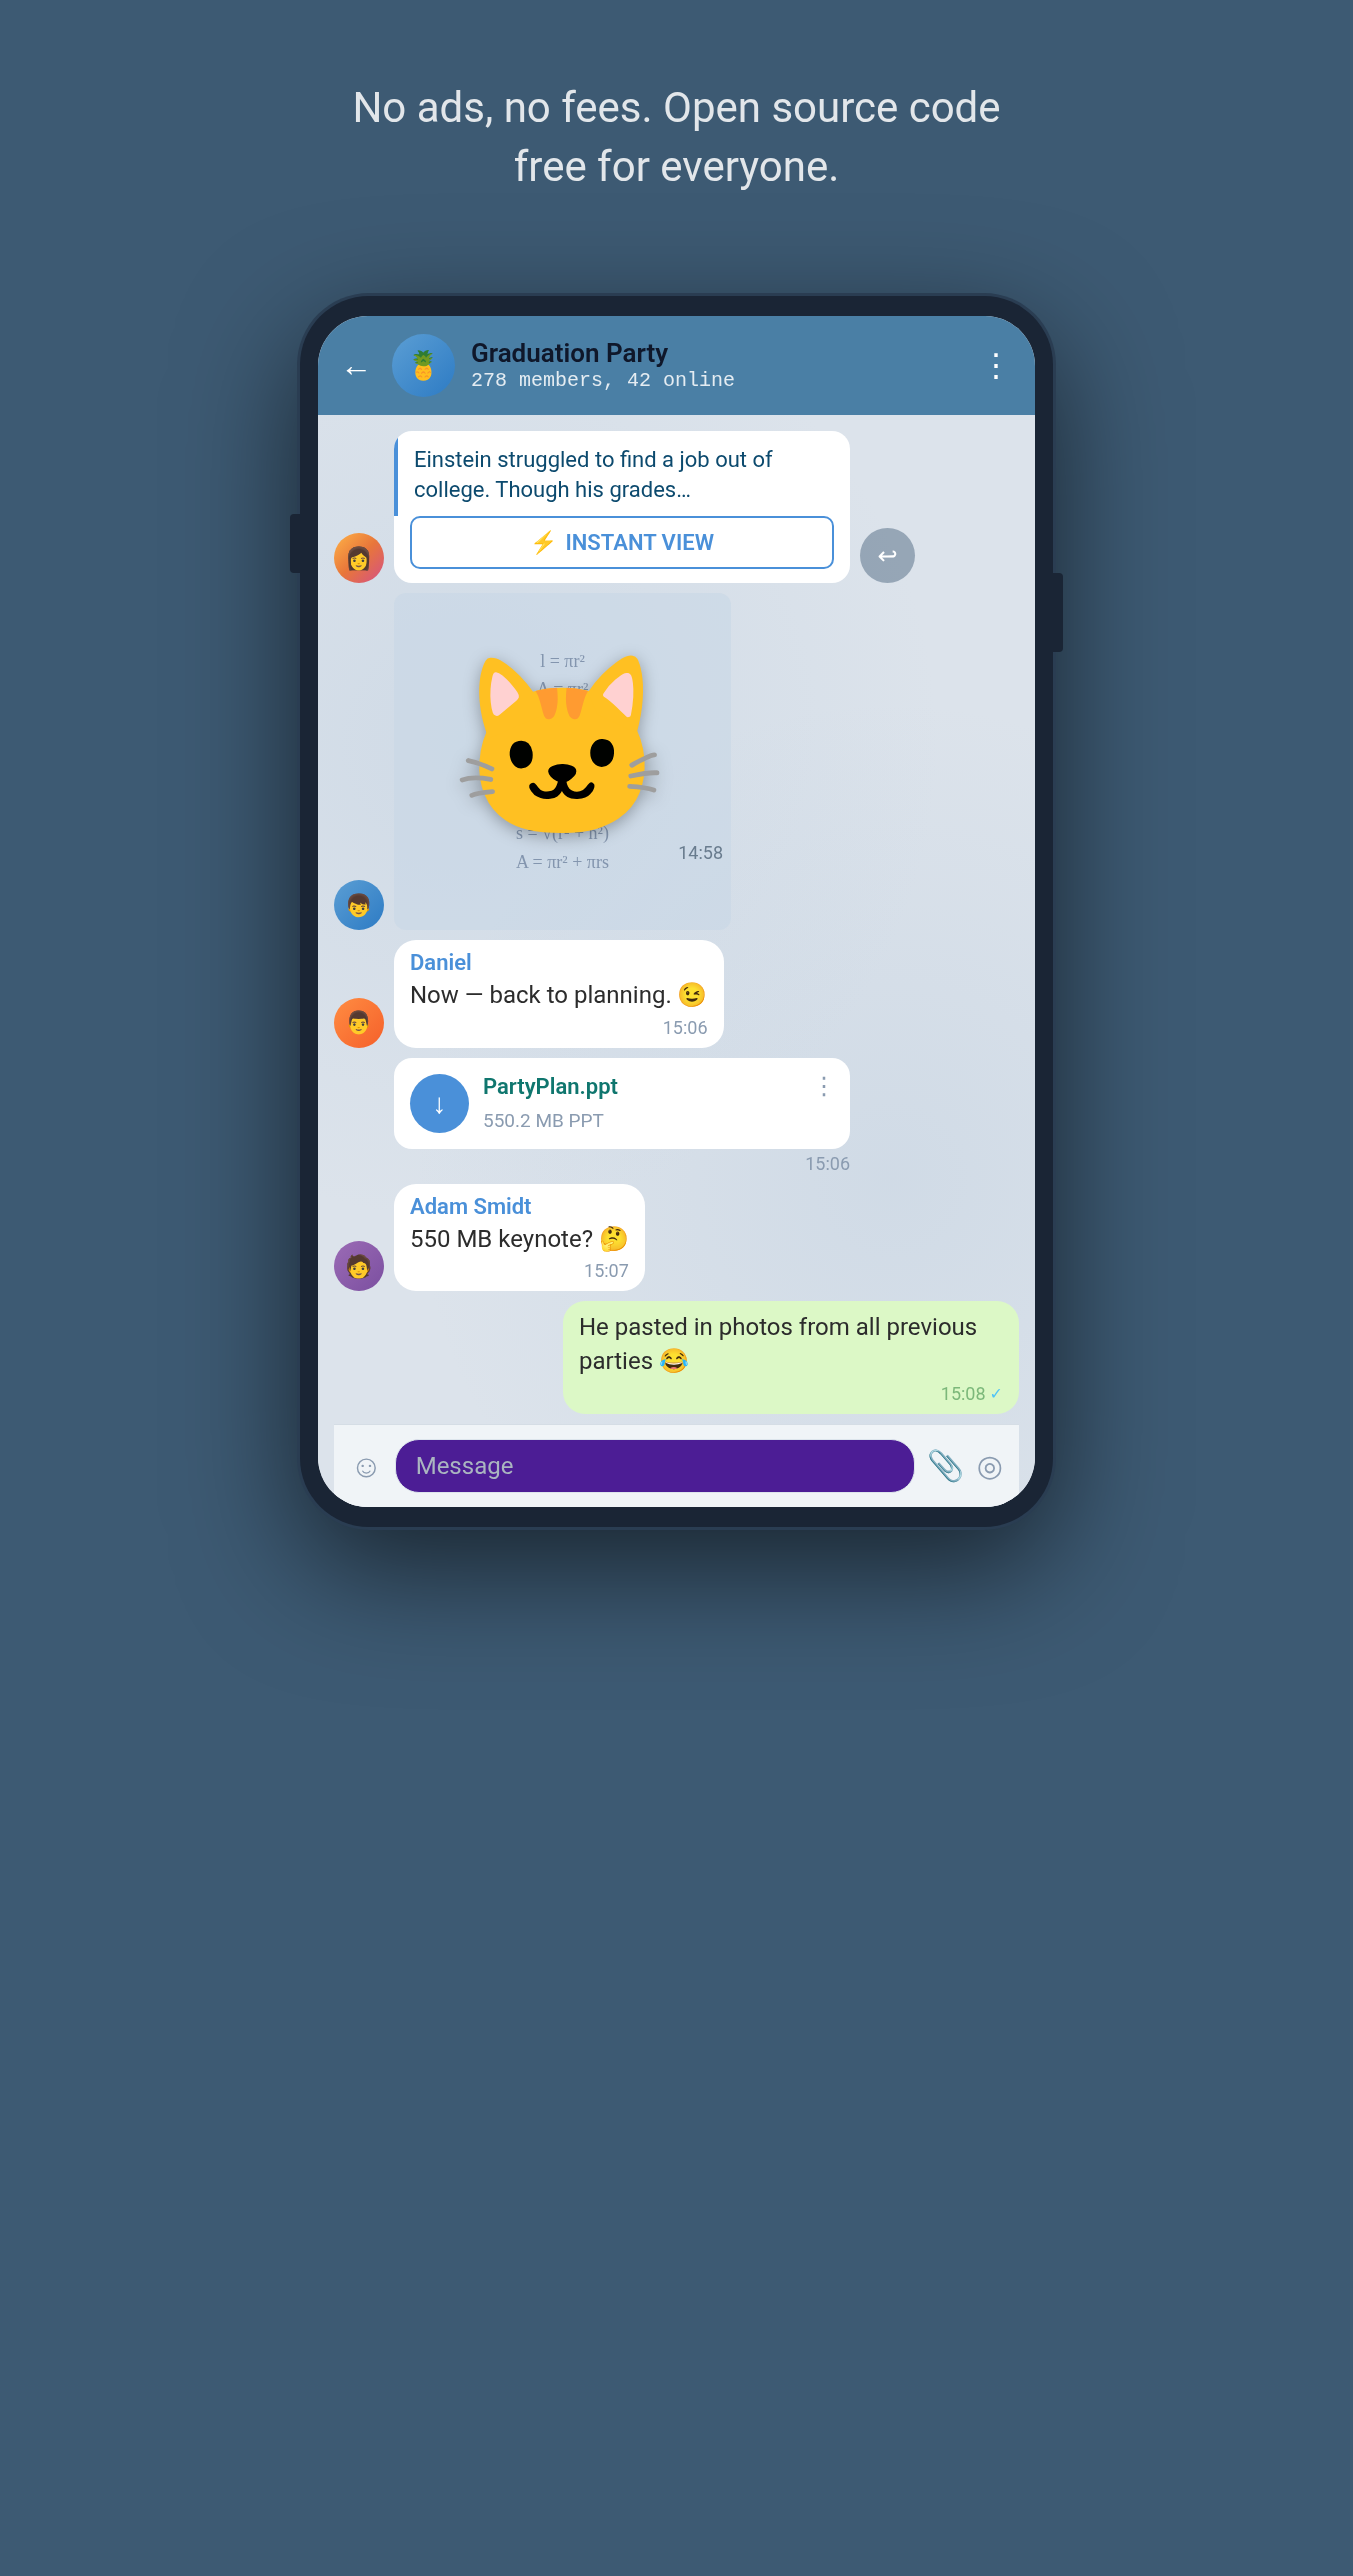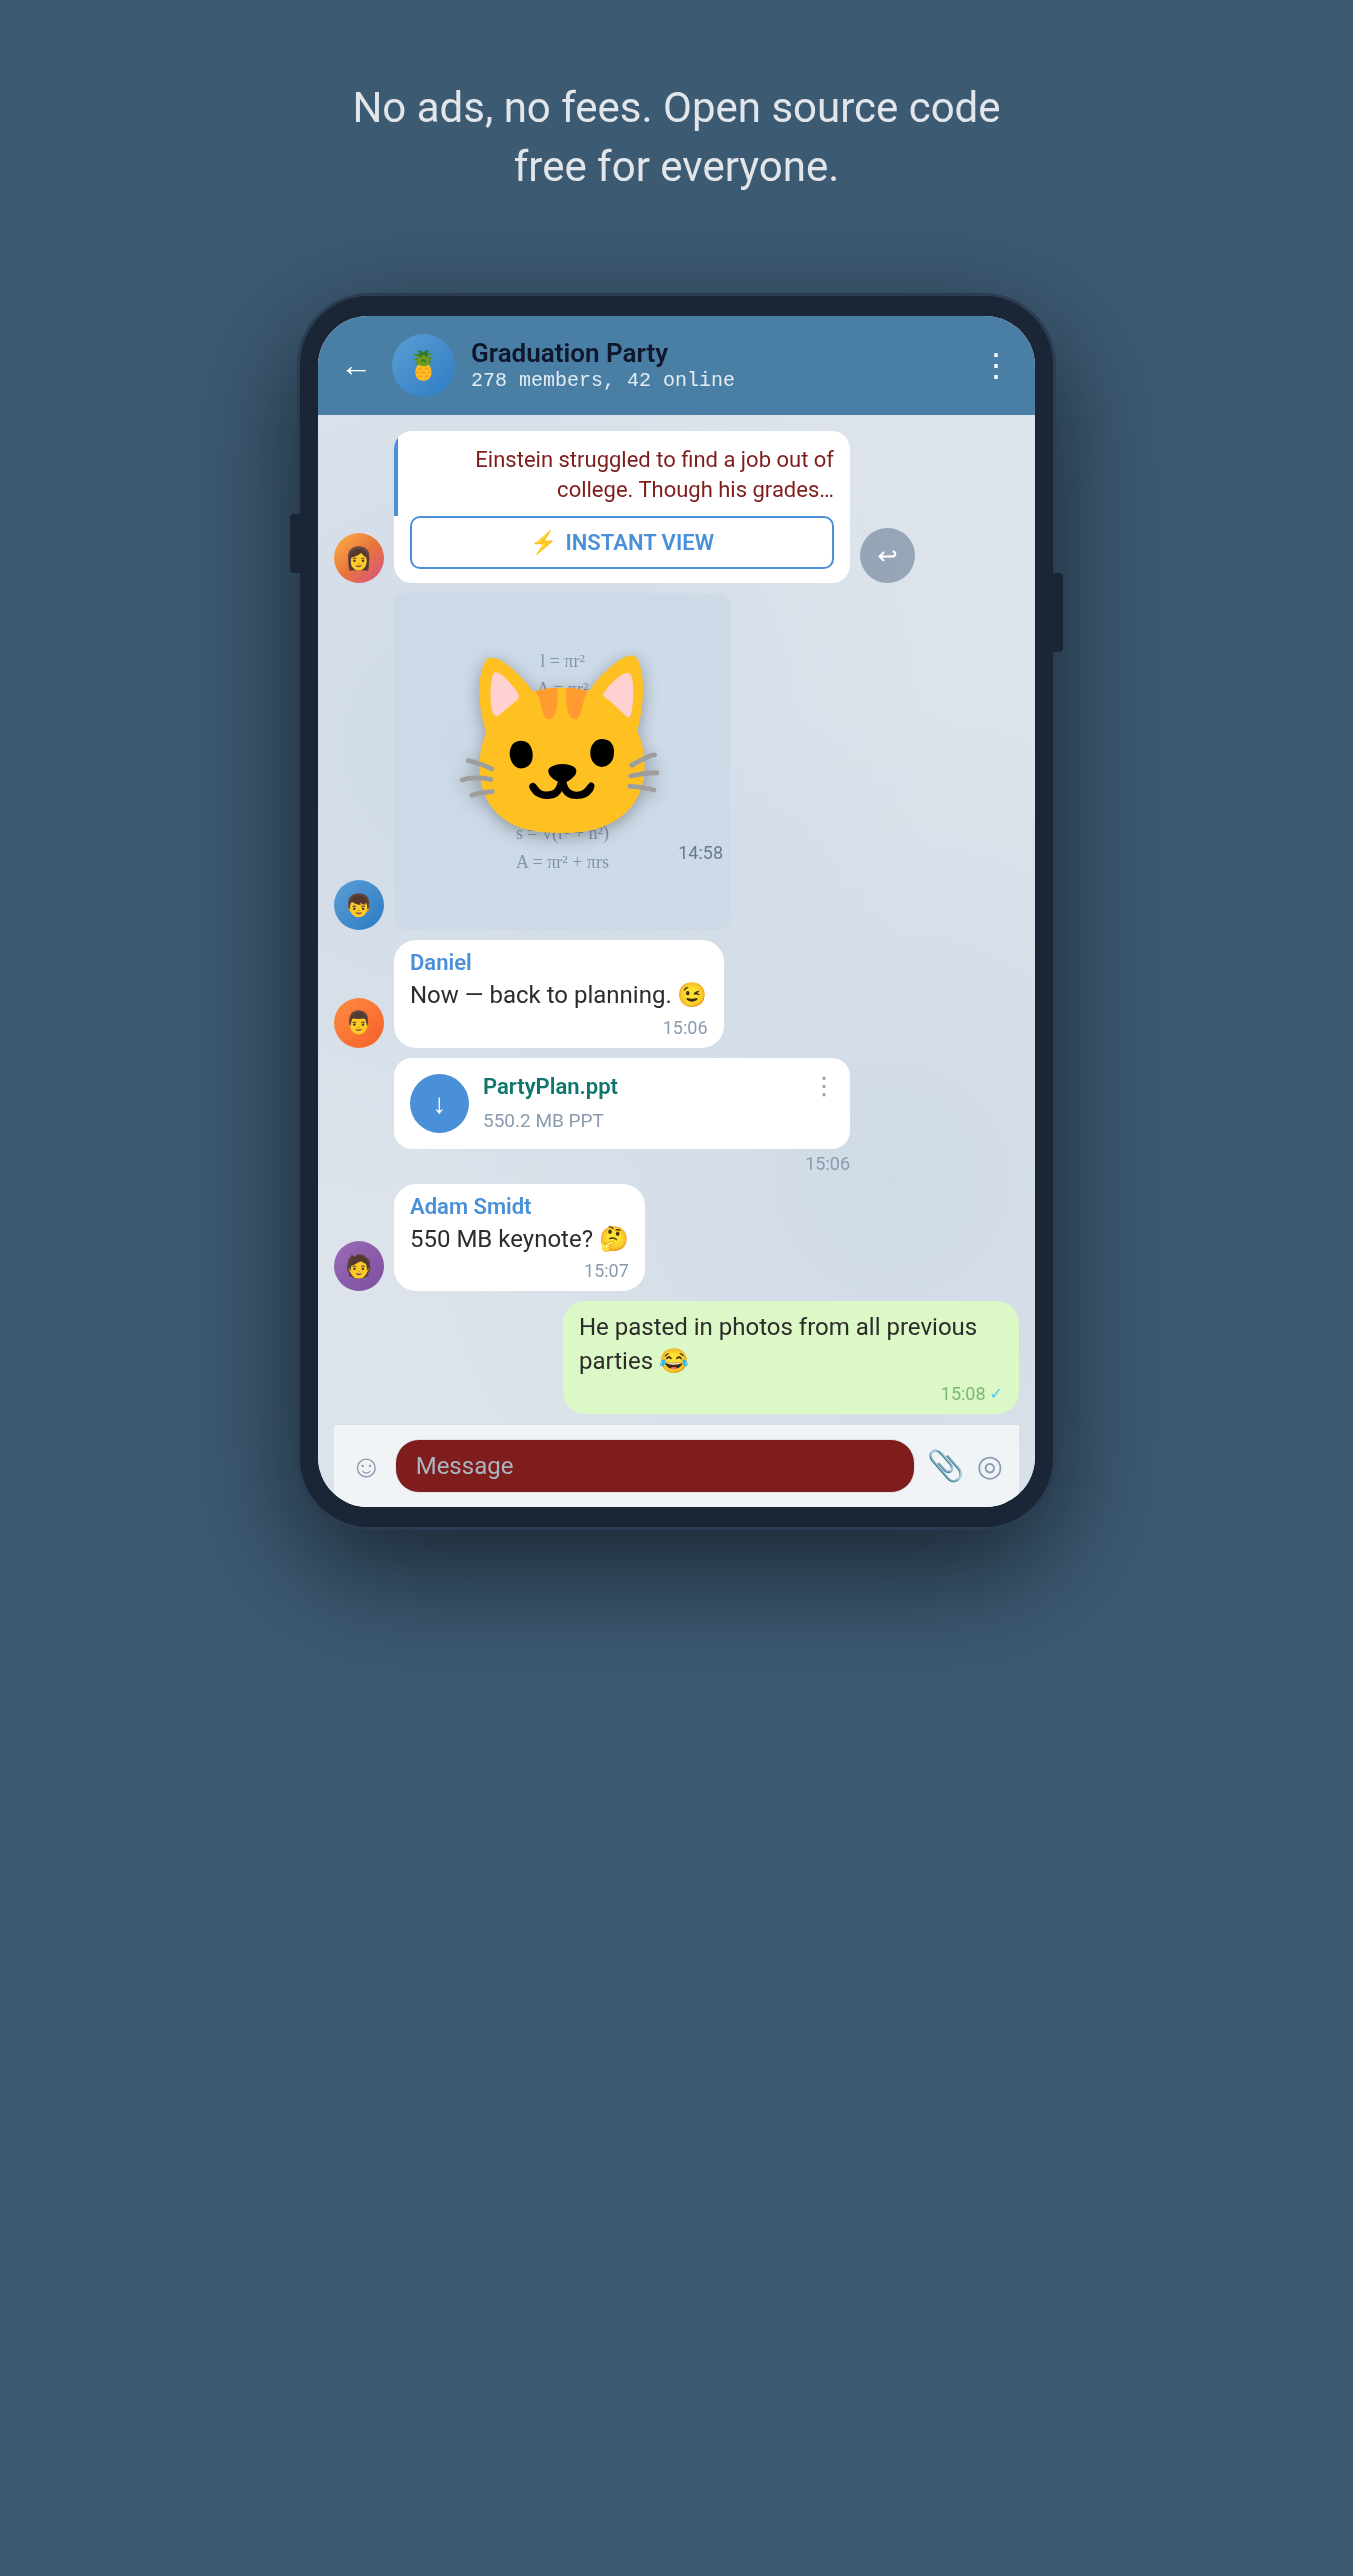--- a/index.html
+++ b/index.html
@@ -194,26 +194,25 @@
 
     
     .article-bubble {
       background: white;
       border-radius: 18px;
       overflow: hidden;
       max-width: 456px;
     }
     .article-text {
       padding: 14px 16px 10px;
-      color: #7f1d1d;
+      color: #0c4a6e;
       font-size: 22px;
       line-height: 1.4;
       border-left: 4px solid #4a90d9;
       margin: 0;
-      text-align: right;
     }
     .instant-view-btn {
       margin: 0 16px 14px 16px;
       border: 2px solid #4a90d9;
       border-radius: 10px;
       padding: 12px 20px;
       color: #4a90d9;
       font-size: 22px;
       font-weight: 600;
       display: flex;
@@ -334,21 +333,21 @@
       gap: 12px;
       border-top: 1px solid #d5dde5;
     }
     .emoji-btn {
       color: #8a9bb0;
       font-size: 32px;
       cursor: pointer;
     }
     .message-input {
       flex: 1;
-      background: #7f1d1d;
+      background: #4c1d95;
       border-radius: 24px;
       padding: 12px 20px;
       color: #aab5c0;
       font-size: 24px;
       border: 1px solid #dde5ec;
     }
     .attach-btn, .camera-btn {
       color: #8a9bb0;
       font-size: 30px;
       cursor: pointer;

